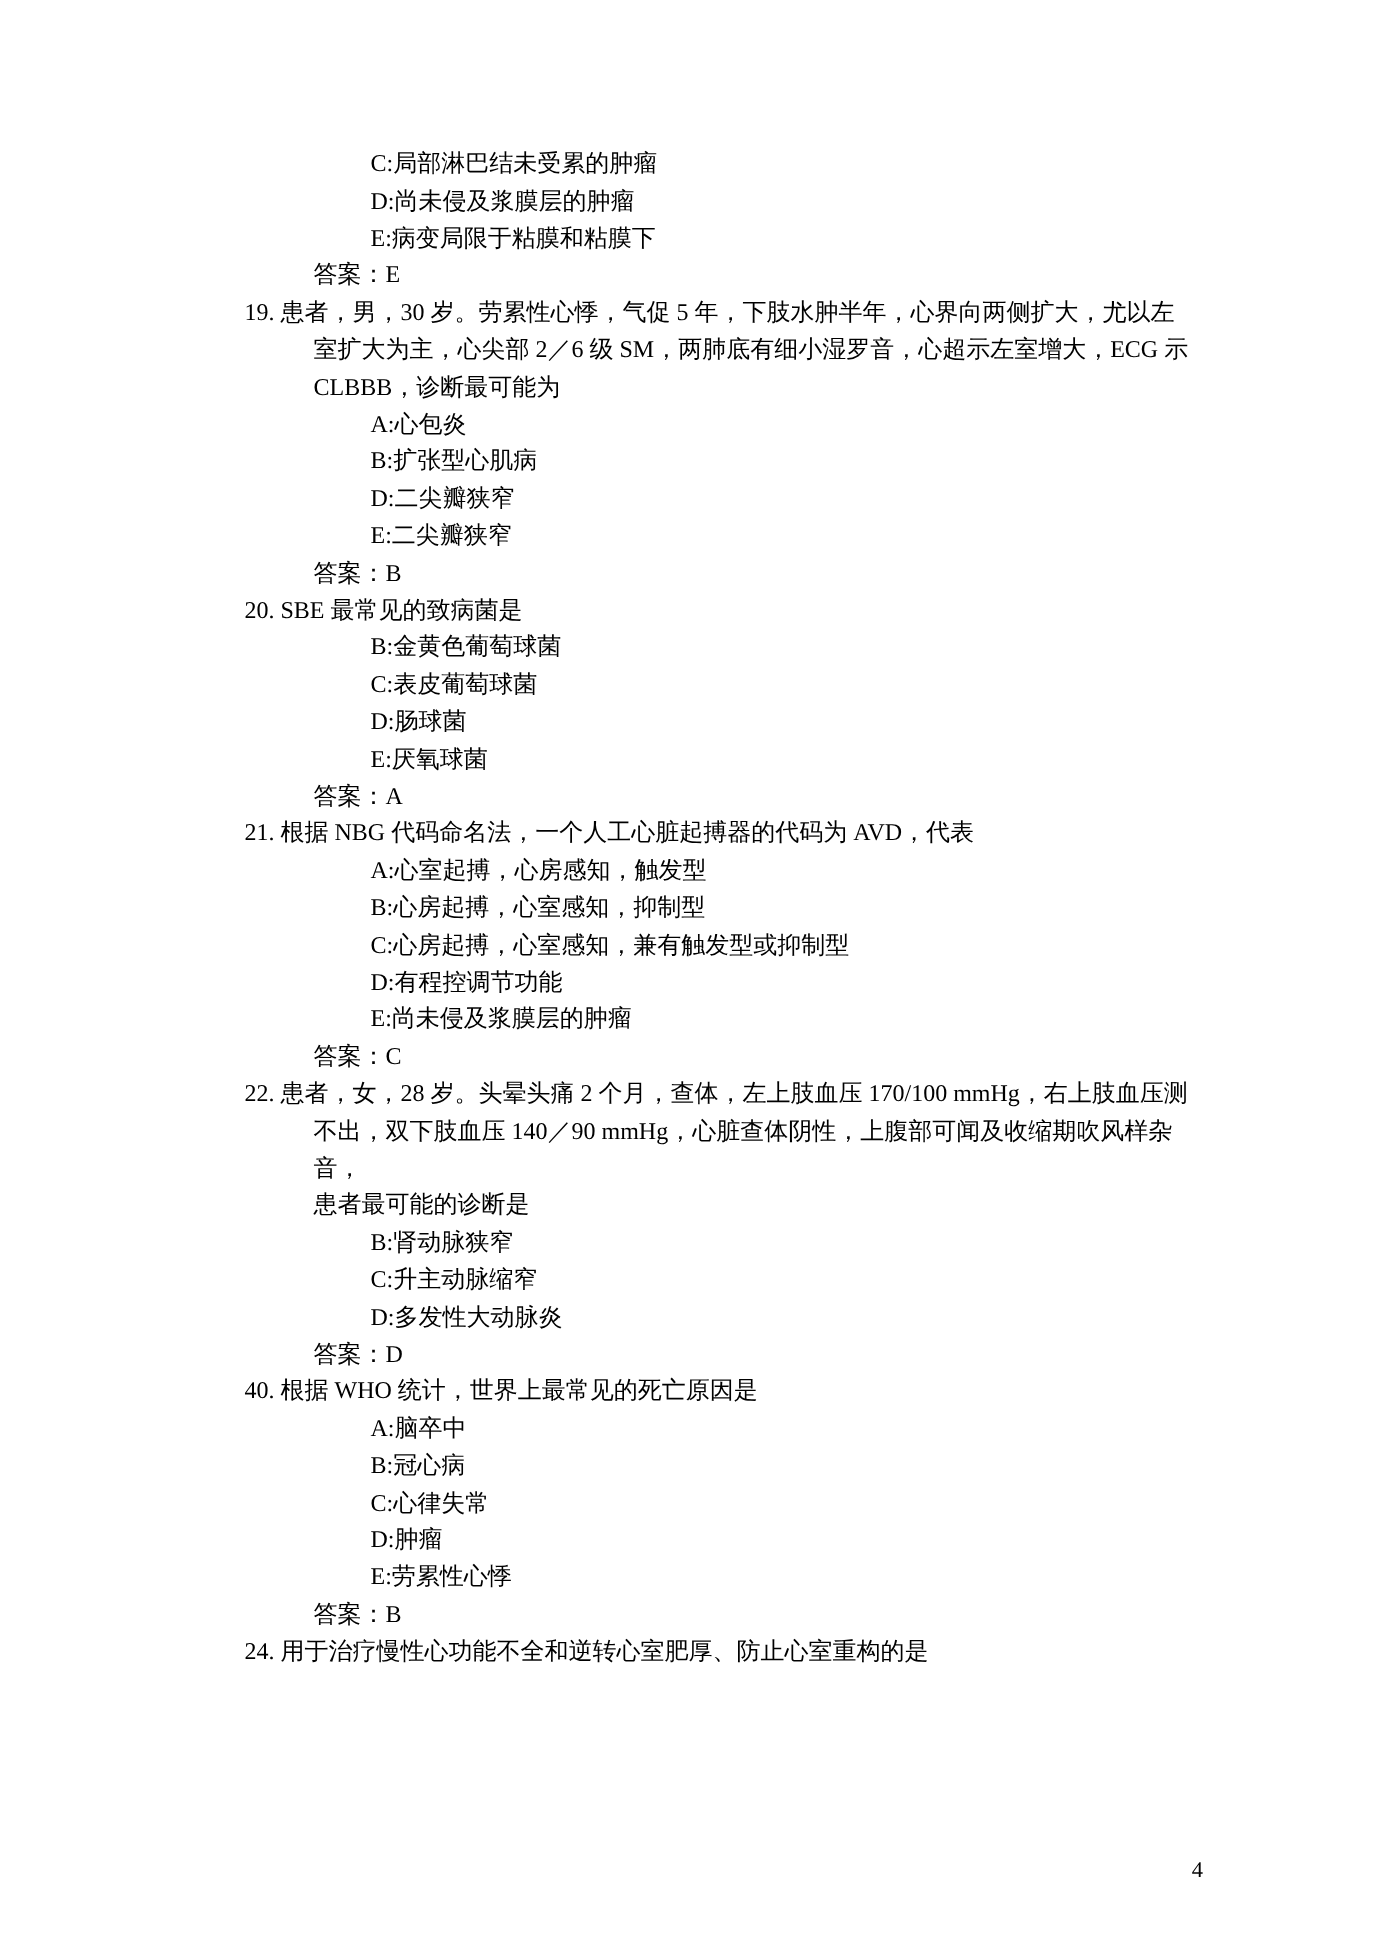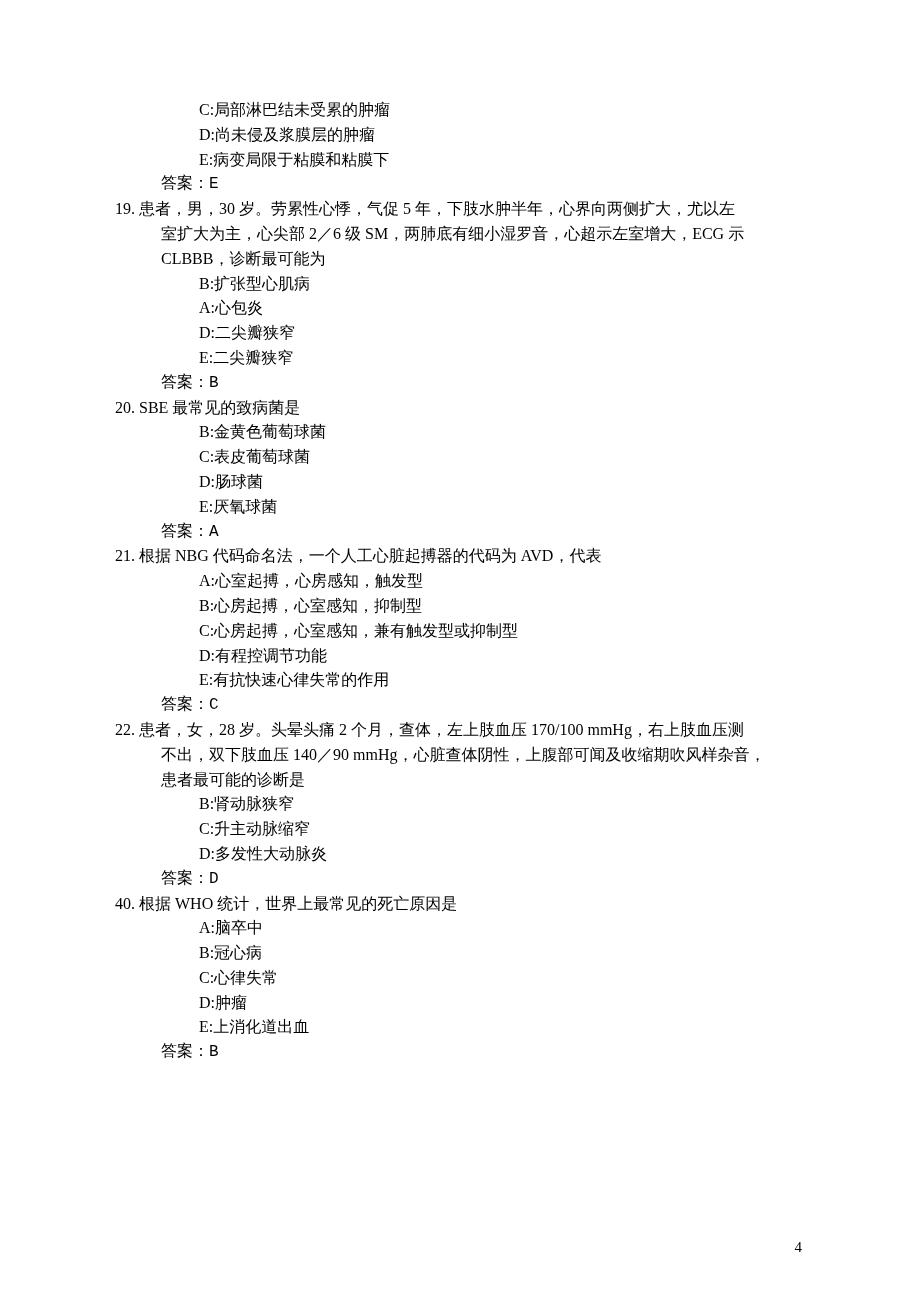--- a/index.html
+++ b/index.html
@@ -9,23 +9,24 @@
     font-family: "Times New Roman", "SimSun", "宋体", serif;
     color: #000;
     width: 920px;
     height: 1302px;
     position: relative;
   }
   .page {
     padding: 98px 115px 0 115px;
     font-size: 16px;
     line-height: 1.55;
+    margin-left: 48px;
   }
   .option-row { padding-left: 84px; }
-  .answer-row { padding-left: 46px; font-family: Liberation Mono, monospace; }
+  .answer-row { padding-left: 46px; }
   .stem-row { padding-left: 24px; text-indent: -24px; }
   .stem-row.cont { padding-left: 46px; text-indent: 0; }
   .pagenum {
     position: absolute;
     bottom: 46px;
     right: 118px;
     font-size: 15px;
   }
 </style>
 </head>
@@ -36,61 +37,64 @@
   <div class="option-row">C:局部淋巴结未受累的肿瘤</div>
   <div class="option-row">D:尚未侵及浆膜层的肿瘤</div>
   <div class="option-row">E:病变局限于粘膜和粘膜下</div>
   <div class="answer-row">答案：E</div>
 
   <div class="stem-row">
     <span>19.</span>&nbsp;<span>患者，男，30 岁。劳累性心悸，气促 5 年，下肢水肿半年，心界向两侧扩大，尤以左</span>
   </div>
   <div class="stem-row cont">室扩大为主，心尖部 2／6 级 SM，两肺底有细小湿罗音，心超示左室增大，ECG 示</div>
   <div class="stem-row cont">CLBBB，诊断最可能为</div>
+  <div class="option-row">A:心包炎</div>
   <div class="option-row">B:扩张型心肌病</div>
-  <div class="option-row">A:心包炎</div>
   <div class="option-row">D:二尖瓣狭窄</div>
   <div class="option-row">E:二尖瓣狭窄</div>
   <div class="answer-row">答案：B</div>
 
   <div class="stem-row">
     <span>20.</span>&nbsp;<span>SBE 最常见的致病菌是</span>
   </div>
   <div class="option-row">B:金黄色葡萄球菌</div>
   <div class="option-row">C:表皮葡萄球菌</div>
   <div class="option-row">D:肠球菌</div>
   <div class="option-row">E:厌氧球菌</div>
   <div class="answer-row">答案：A</div>
 
   <div class="stem-row">
     <span>21.</span>&nbsp;<span>根据 NBG 代码命名法，一个人工心脏起搏器的代码为 AVD，代表</span>
   </div>
   <div class="option-row">A:心室起搏，心房感知，触发型</div>
   <div class="option-row">B:心房起搏，心室感知，抑制型</div>
   <div class="option-row">C:心房起搏，心室感知，兼有触发型或抑制型</div>
   <div class="option-row">D:有程控调节功能</div>
-  <div class="option-row">E:有抗快速心律失常的作用</div>
+  <div class="option-row">E:尚未侵及浆膜层的肿瘤</div>
   <div class="answer-row">答案：C</div>
 
   <div class="stem-row">
     <span>22.</span>&nbsp;<span>患者，女，28 岁。头晕头痛 2 个月，查体，左上肢血压 170/100 mmHg，右上肢血压测</span>
   </div>
   <div class="stem-row cont">不出，双下肢血压 140／90 mmHg，心脏查体阴性，上腹部可闻及收缩期吹风样杂音，</div>
   <div class="stem-row cont">患者最可能的诊断是</div>
   <div class="option-row">B:肾动脉狭窄</div>
   <div class="option-row">C:升主动脉缩窄</div>
   <div class="option-row">D:多发性大动脉炎</div>
   <div class="answer-row">答案：D</div>
 
   <div class="stem-row">
     <span>40.</span>&nbsp;<span>根据 WHO 统计，世界上最常见的死亡原因是</span>
   </div>
   <div class="option-row">A:脑卒中</div>
   <div class="option-row">B:冠心病</div>
   <div class="option-row">C:心律失常</div>
   <div class="option-row">D:肿瘤</div>
-  <div class="option-row">E:上消化道出血</div>
+  <div class="option-row">E:劳累性心悸</div>
   <div class="answer-row">答案：B</div>
 
+  <div class="stem-row">
+    <span>24.</span>&nbsp;<span>用于治疗慢性心功能不全和逆转心室肥厚、防止心室重构的是</span>
+  </div>
 
 </div>
 
 <div class="pagenum">4</div>
 
 </body></html>

